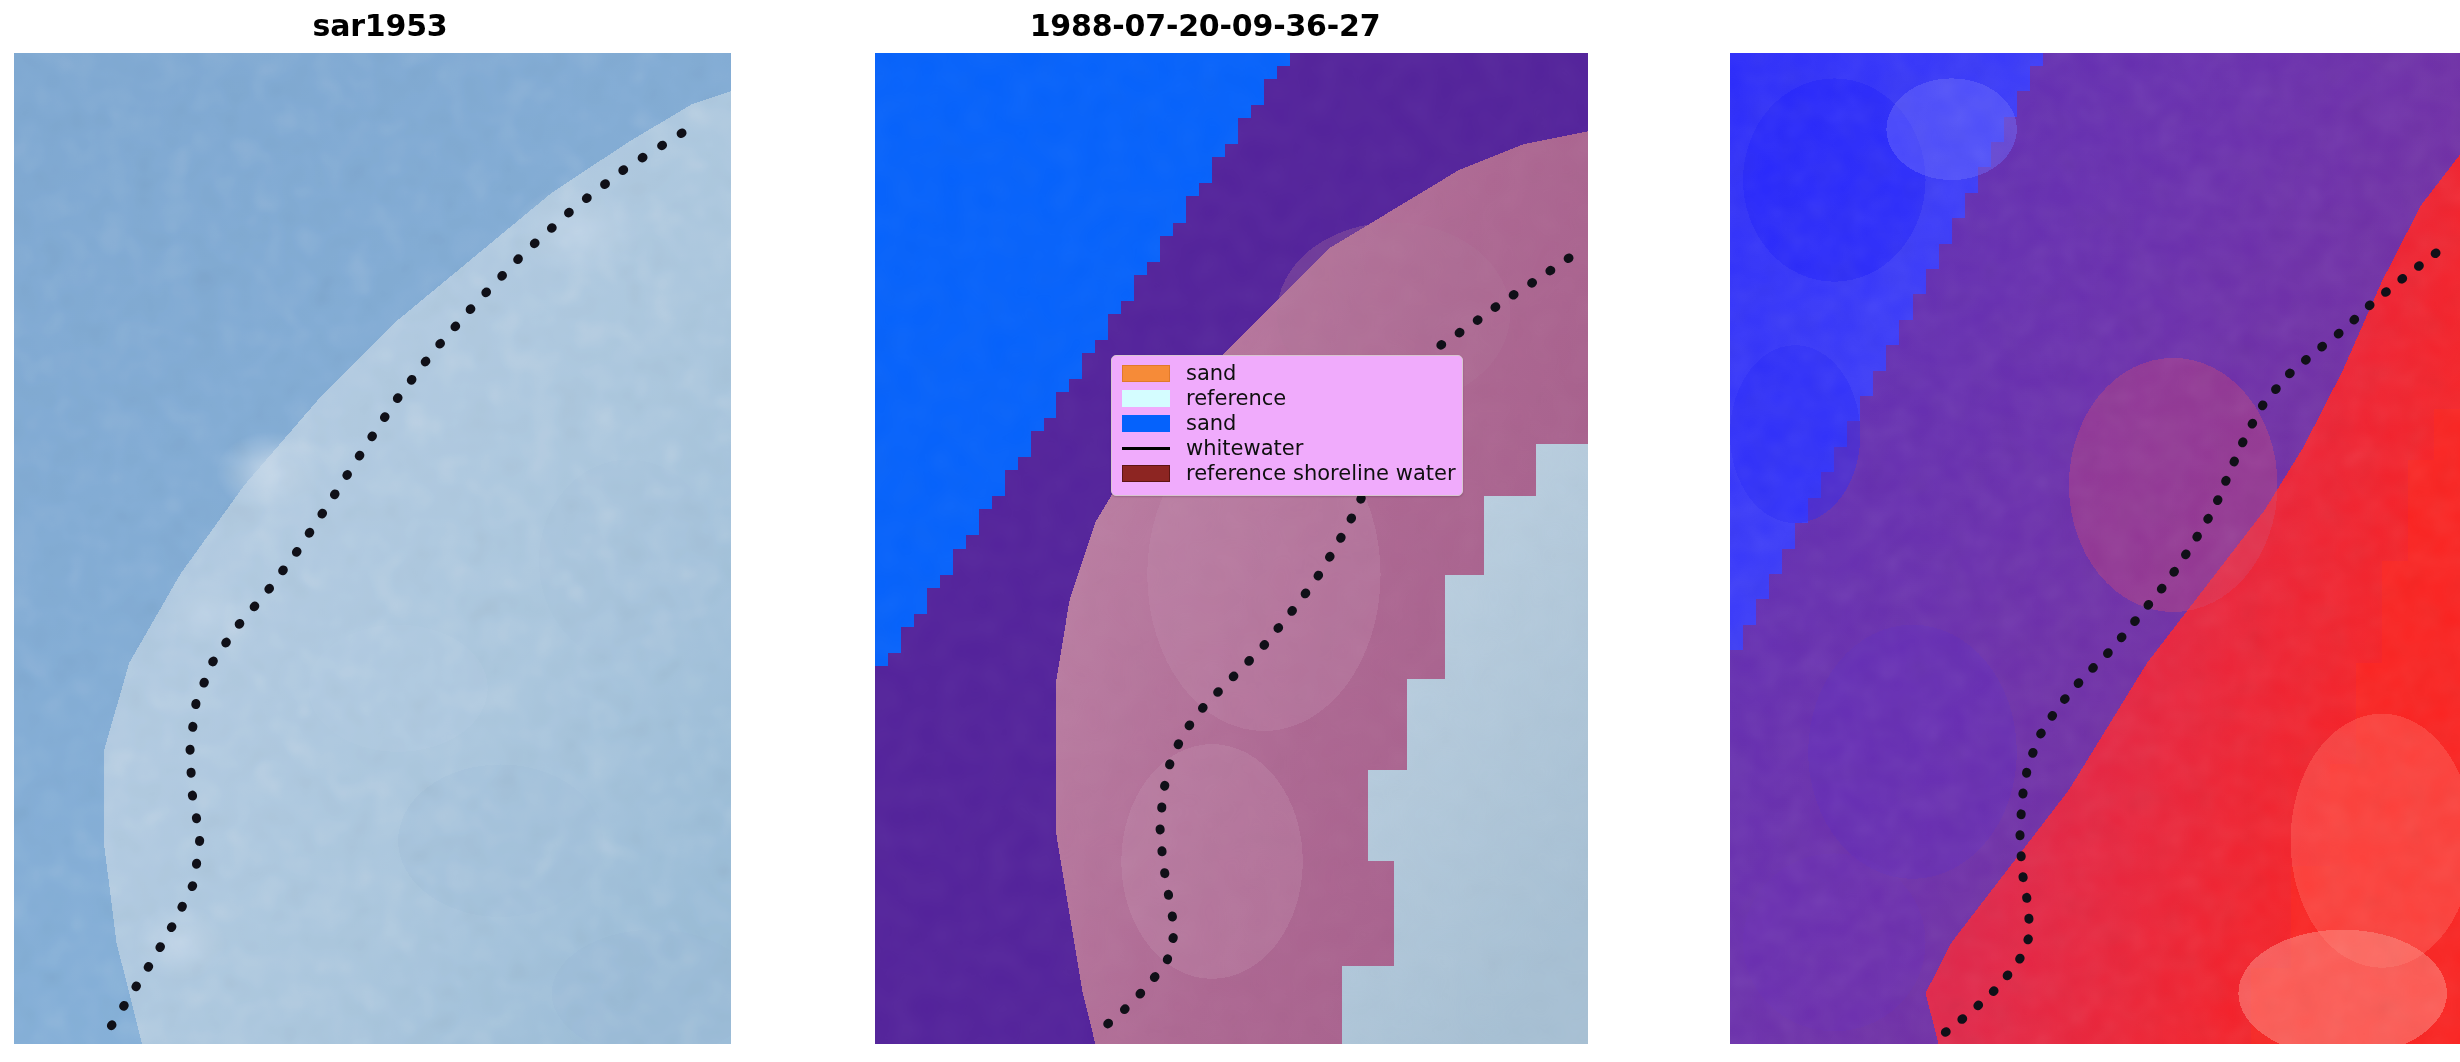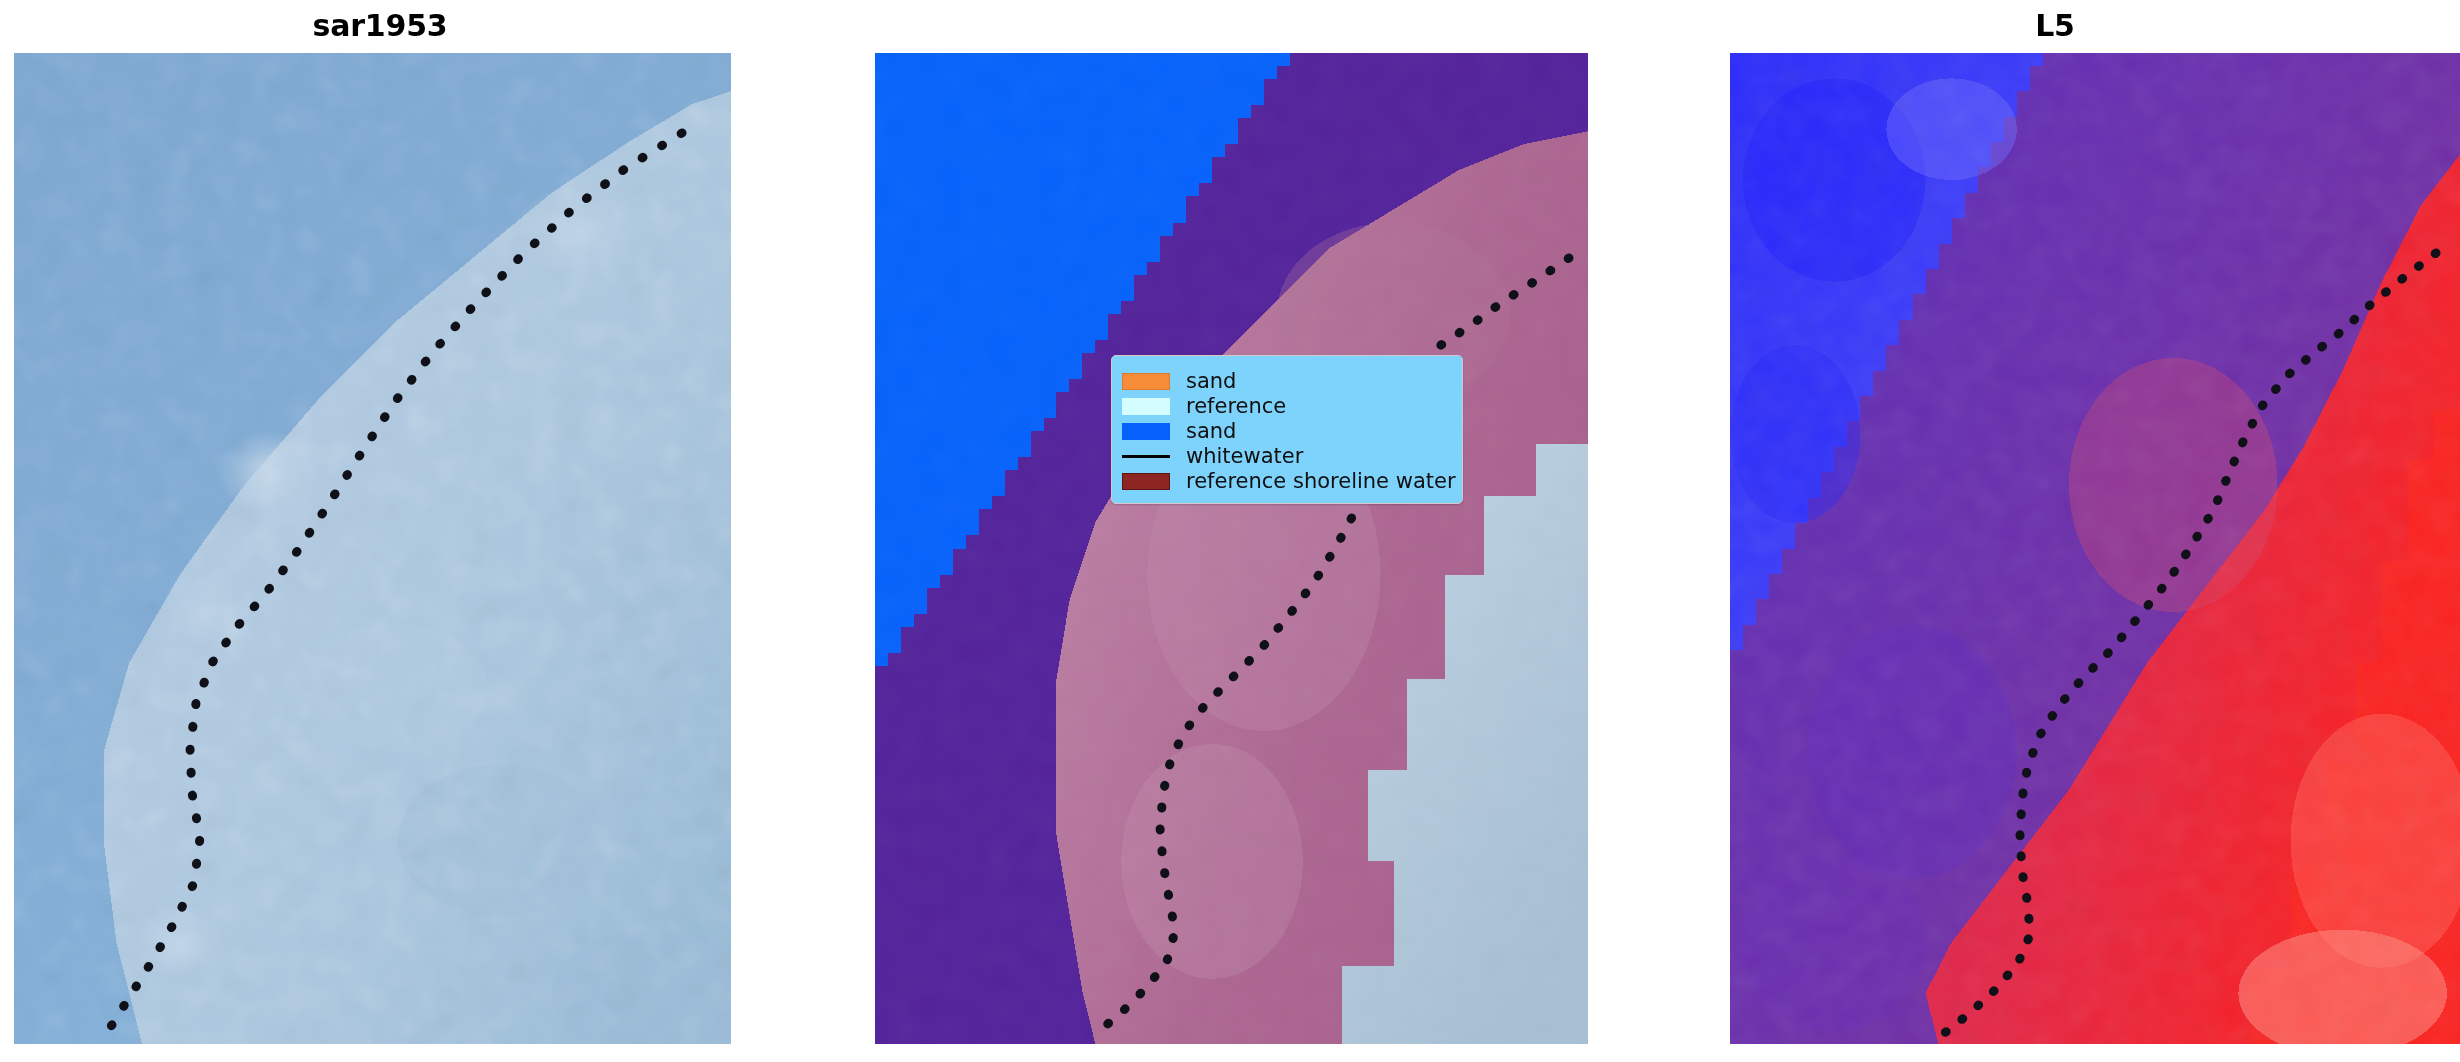--- a/index.html
+++ b/index.html
@@ -15,25 +15,25 @@
     white-space:nowrap;
   }
   .axes{position:absolute;overflow:hidden;}
 
   
   .raster{position:absolute;inset:0;width:100%;height:100%;display:block;}
 
   
   .legend{
     position:absolute;
-    background:#7dd3fc;
+    background:#f0abfc;
     border:1px solid #d8c6cf;
     border-radius:5px;
     box-shadow:0 1px 2px rgba(0,0,0,.18);
-    padding:13px 12px 9px 10px;
+    padding:5px 12px 9px 10px;
     box-sizing:border-box;
     z-index:40;
   }
   .legend-row{display:flex;align-items:center;height:25px;}
   .swatch{width:48px;height:17px;flex:0 0 48px;margin-right:16px;box-sizing:border-box;}
   .swatch.line{height:0;border-top:3px solid #000000;}
   .legend-label{
     font-size:21px;color:#101010;font-family:"DejaVu Sans",sans-serif;
     line-height:1;white-space:nowrap;
   }
@@ -93,20 +93,21 @@
 
       <svg class="raster" viewBox="0 0 717 991" preserveAspectRatio="none" style="z-index:5;">
         <path d="M668,80 L612,115 L560,155 L510,200 L462,250 L418,300 L380,350
                  L344,405 L312,455 L282,500 L252,540 L222,575 L198,610 L182,650
                  L176,695 L178,740 L186,785 L180,830 L160,870 L140,905 L118,940 L96,975" fill="none" stroke="#101018" stroke-width="9" stroke-linecap="round" stroke-dasharray="1 22"></path>
       </svg>
     </div>
   </div>
 
   <div class="panel" style="left:760px;top:0px;width:890px;height:1062px;">
+    <div class="panel-title">1988-07-20-09-36-27</div>
     <div class="axes" style="left:115px;top:53px;width:713px;height:991px;">
       <svg class="raster" viewBox="0 0 55 76" preserveAspectRatio="none" shape-rendering="crispEdges">
         <defs>
           <linearGradient id="mauveG" x1="0" y1="0" x2="1" y2="0.6">
             <stop offset="0" stop-color="#c08bab"></stop>
             <stop offset="0.30" stop-color="#b8799f"></stop>
             <stop offset="0.62" stop-color="#ad6792"></stop>
             <stop offset="1" stop-color="#a65e8b"></stop>
           </linearGradient>
           <linearGradient id="paleG" x1="0" y1="0" x2="0.6" y2="1">
@@ -175,21 +176,20 @@
         </div>
         <div class="legend-row">
           <span class="swatch" style="background:#8d2522;border:1.5px solid #5d1513;"></span>
           <span class="legend-label">reference shoreline water</span>
         </div>
       </div>
     </div>
   </div>
 
   <div class="panel" style="left:1650px;top:0px;width:810px;height:1062px;">
-    <div class="panel-title">L5</div>
     <div class="axes" style="left:80px;top:53px;width:730px;height:991px;">
       <svg class="raster" viewBox="0 0 56 78" preserveAspectRatio="none" shape-rendering="crispEdges">
         <defs>
           <linearGradient id="blueG3" x1="0" y1="0" x2="1" y2="1">
             <stop offset="0" stop-color="#2b2bfb"></stop>
             <stop offset="0.5" stop-color="#3b3bfa"></stop>
             <stop offset="1" stop-color="#4a3ce0"></stop>
           </linearGradient>
           <linearGradient id="purpG3" x1="0" y1="0" x2="1" y2="0.8">
             <stop offset="0" stop-color="#5a2bb8"></stop>

